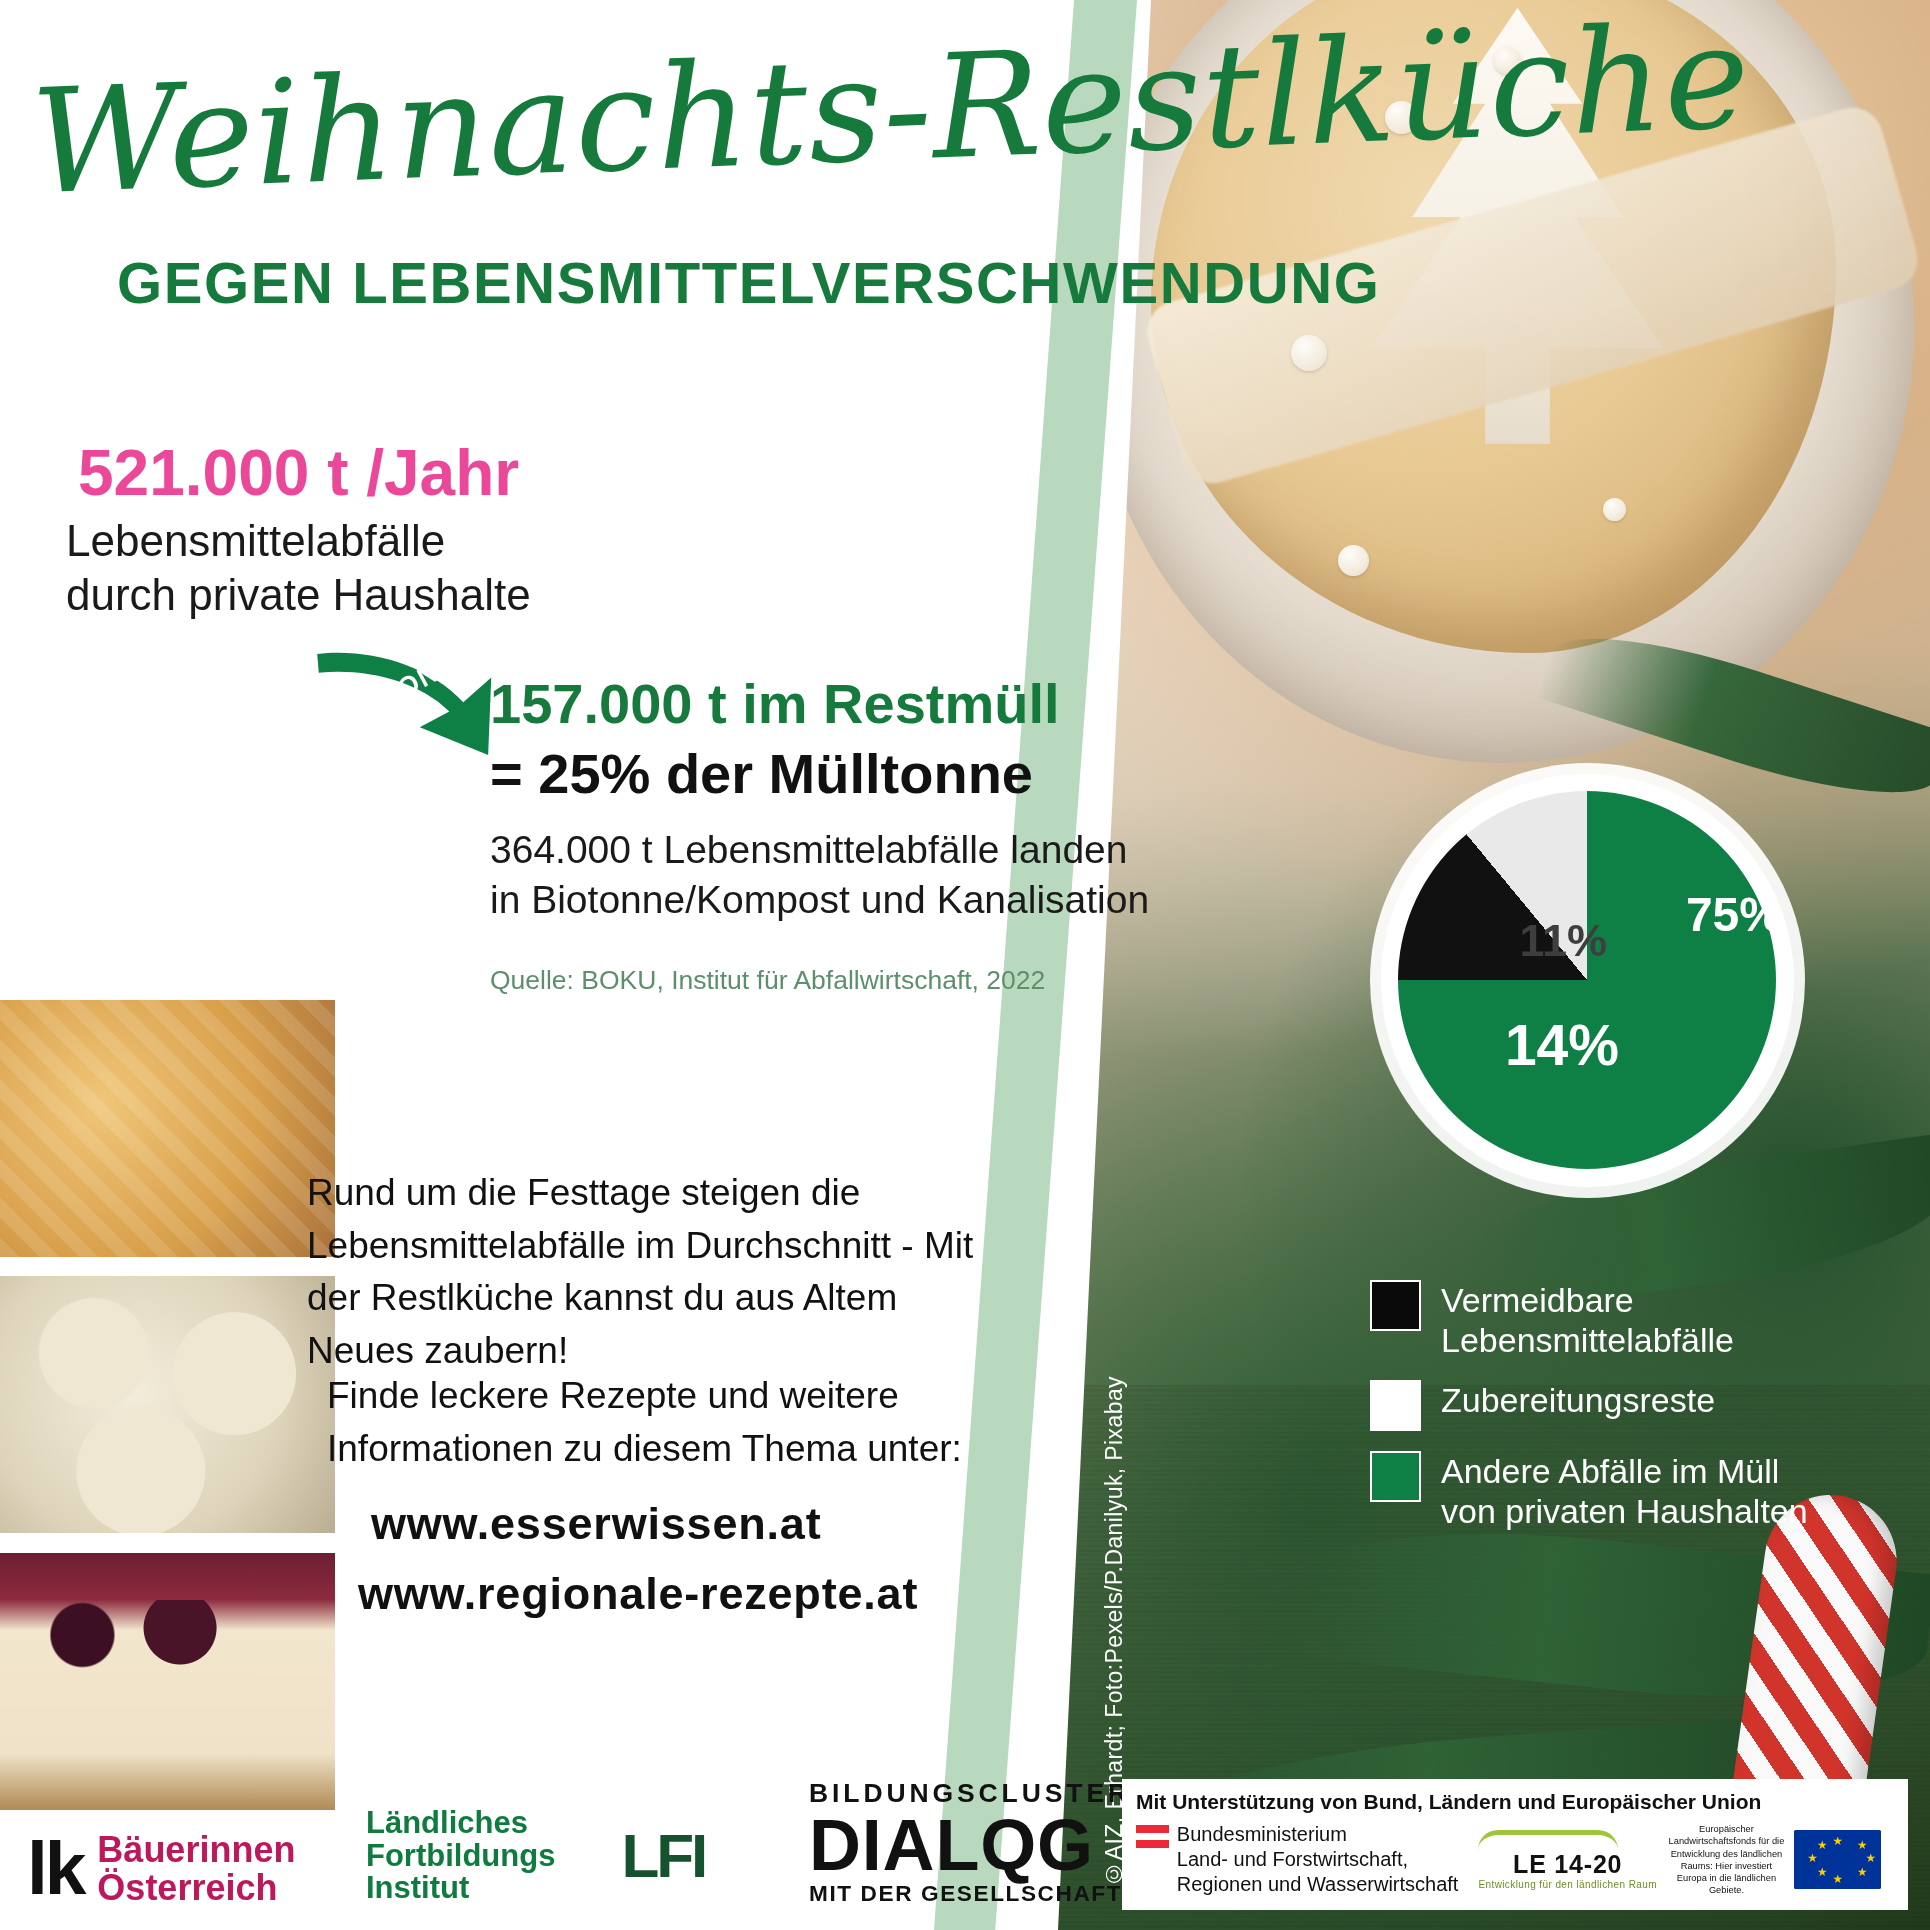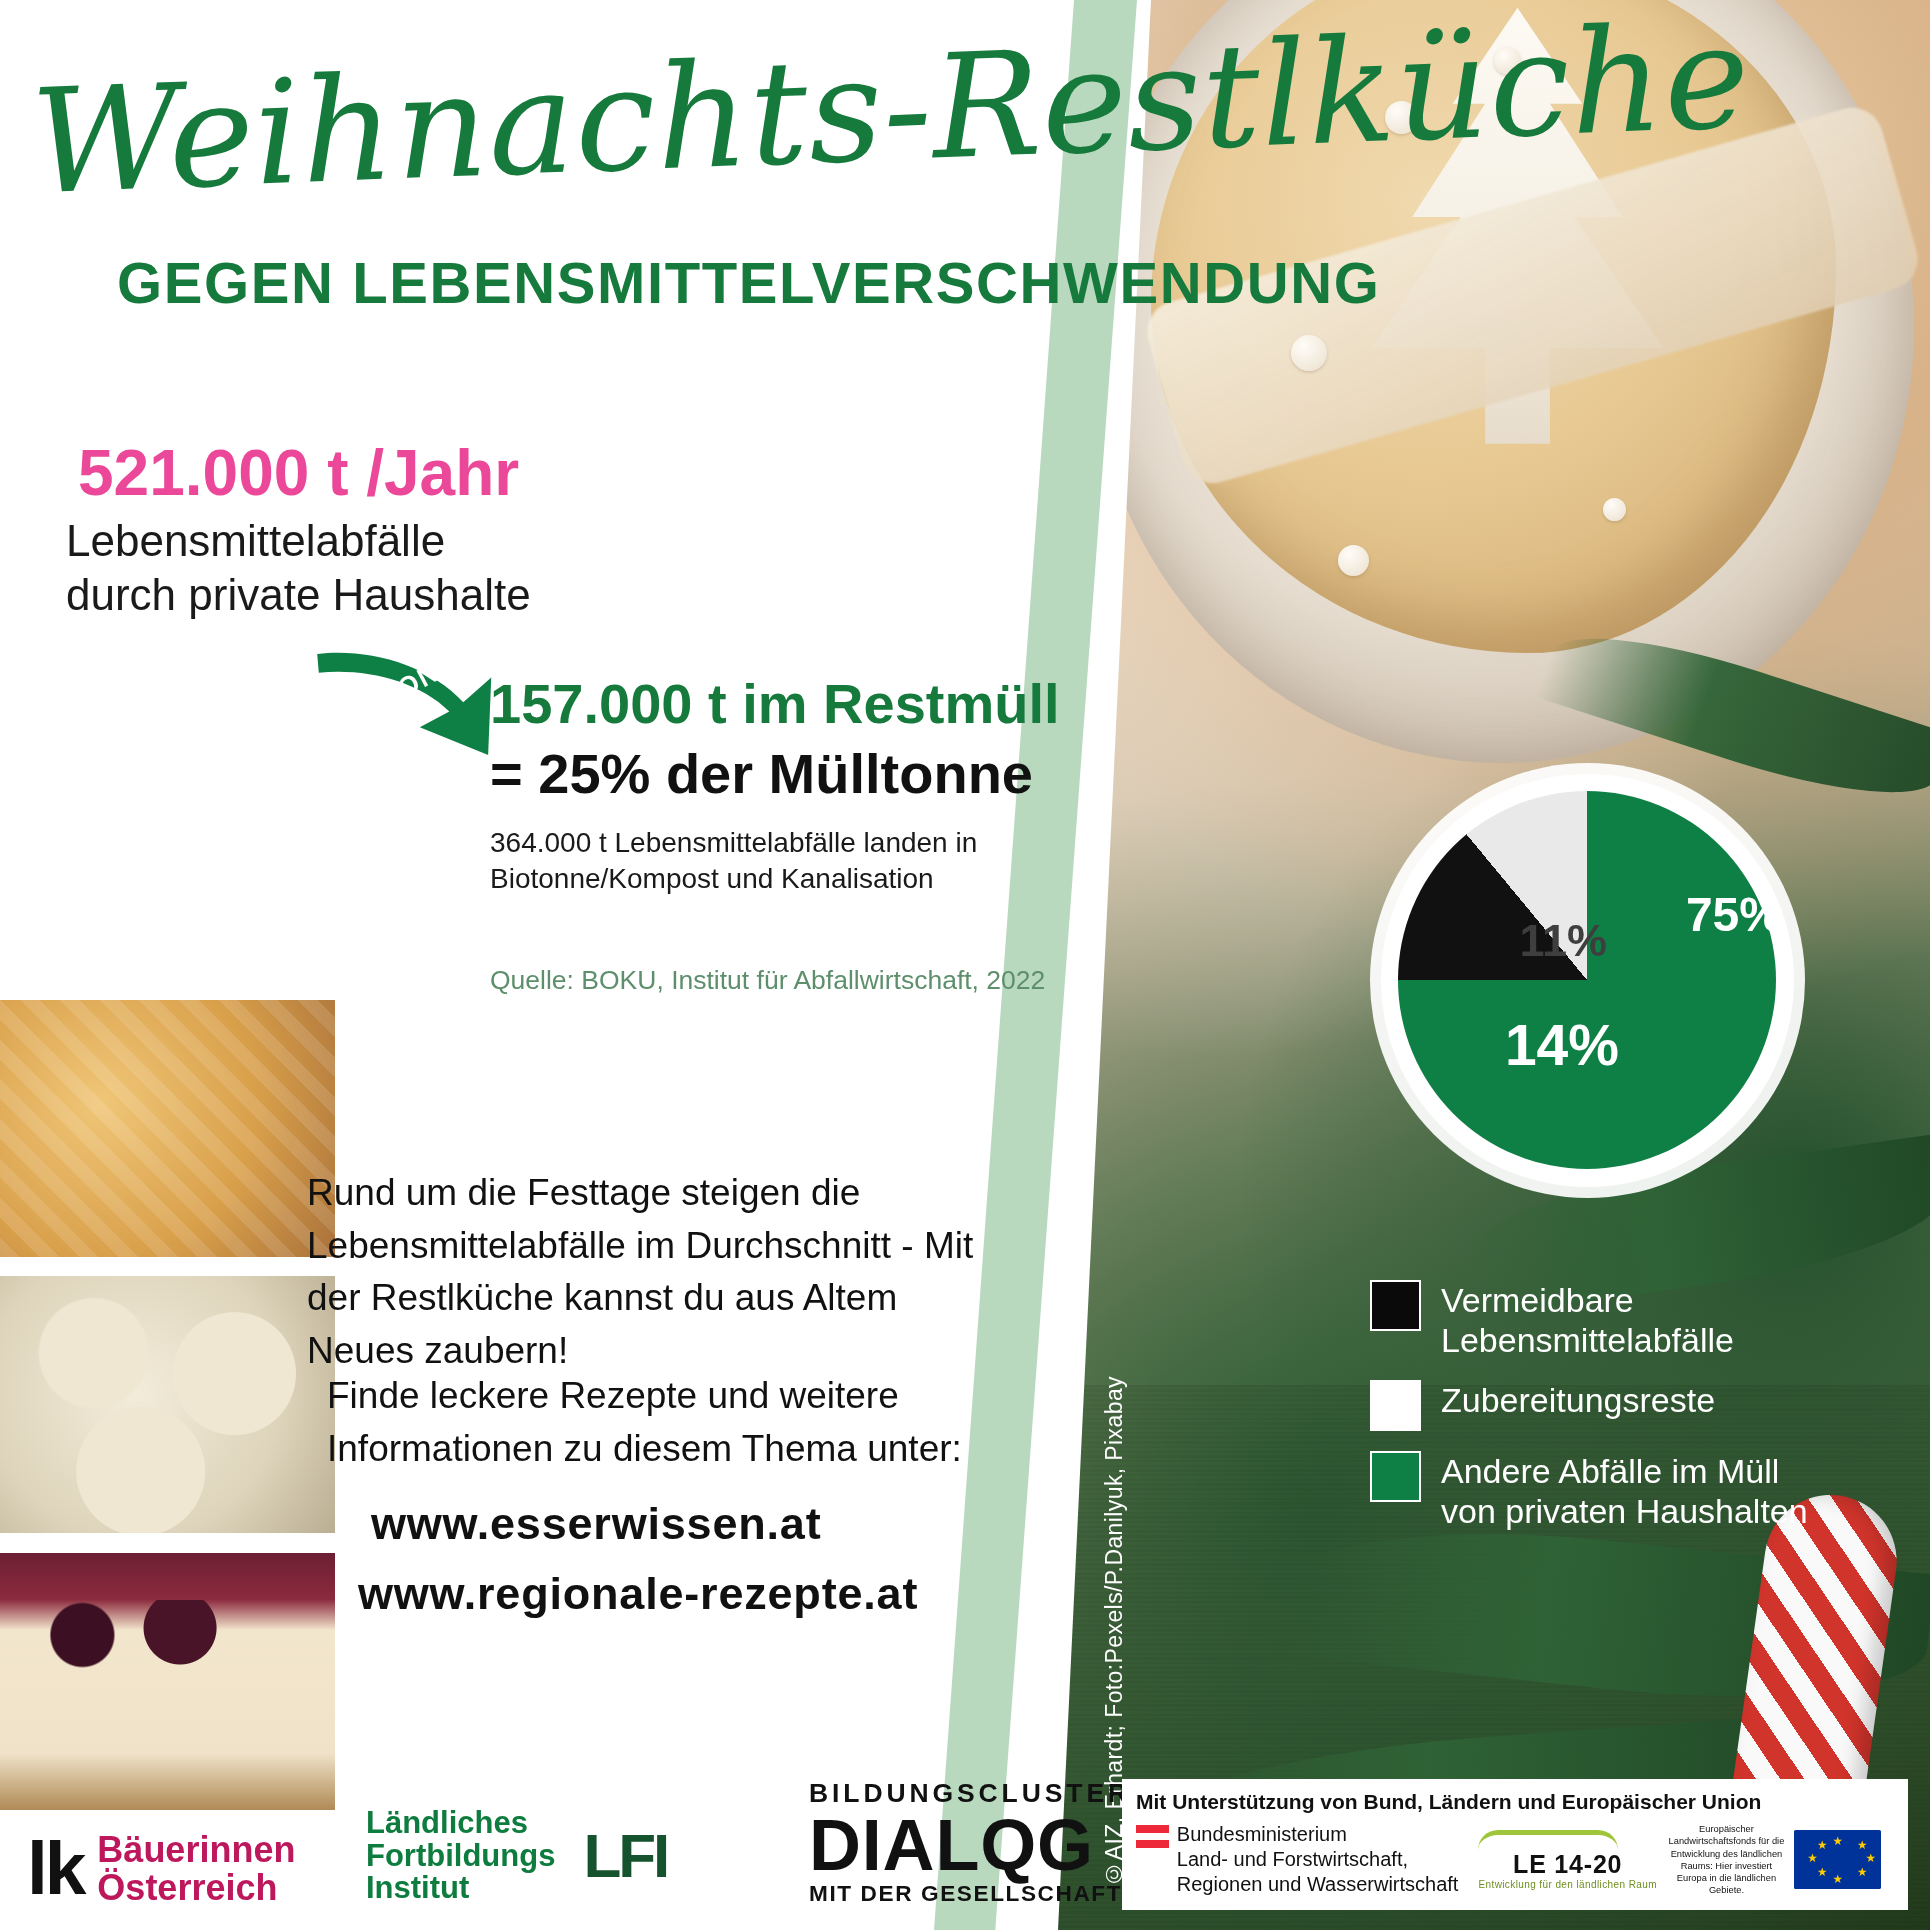--- a/index.html
+++ b/index.html
@@ -125,21 +125,21 @@
   .arrow-wrap { position: absolute; left: 311px; top: 646px; width: 202px; height: 125px; }
   .arrow-wrap svg { display: block; }
   .davon-label {
     position: absolute; left: 342px; top: 679px;
     font-size: 26.5px; font-weight: bold; color: #ffffff; letter-spacing: 1.6px;
     transform: rotate(-28deg);
   }
 
   .hl-green { position: absolute; left: 490px; top: 671px; font-size: 56px; font-weight: bold; color: #157a3c; }
   .hl-black { position: absolute; left: 490px; top: 741px; font-size: 56px; font-weight: bold; color: #111; }
-  .para-1 { position: absolute; left: 490px; top: 825px; width: 669px; font-size: 28px; line-height: 1.28; color: #1a1a1a; }
+  .para-1 { position: absolute; left: 490px; top: 825px; width: 669px; font-size: 39px; line-height: 1.28; color: #1a1a1a; }
   .source { position: absolute; left: 490px; top: 965px; font-size: 26.5px; color: #5d8f6c; }
 
   
   .body-1 { position: absolute; left: 307px; top: 1167px; width: 700px; font-size: 37px; line-height: 1.42; color: #111; }
   .body-2 { position: absolute; left: 327px; top: 1370px; width: 685px; font-size: 37px; line-height: 1.42; color: #111; }
   .url-1 { position: absolute; left: 335px; top: 1498px; font-size: 45px; font-weight: bold; color: #111; letter-spacing: 0.8px; margin-left: 36px; }
   .url-2 { position: absolute; left: 358px; top: 1568px; font-size: 45px; font-weight: bold; color: #111; letter-spacing: 0.8px; }
 
   
   .photo-strip { position: absolute; left: 0; top: 1000px; width: 342px; height: 817px; }
@@ -194,21 +194,21 @@
     font-size: 23px; color: #ffffff;
     writing-mode: vertical-rl; transform: rotate(180deg);
     letter-spacing: 0.4px;
   }
 
   
   .footer { position: absolute; left: 0; bottom: 0; width: 1090px; height: 156px; }
   .logo-lk { position: absolute; left: 27px; bottom: 23px; display: flex; align-items: center; }
   .lk-mark { font-size: 75px; font-weight: bold; color: #111; letter-spacing: -3.1px; line-height: .9; }
   .lk-text { margin-left: 14px; font-size: 36px; font-weight: bold; color: #be185d; line-height: 1.06; }
-  .logo-lfi { position: absolute; left: 366px; bottom: 25px; display: flex; align-items: center; }
+  .logo-lfi { position: absolute; left: 366px; bottom: 25px; display: flex; align-items: center; gap: 38px; }
   .lfi-text { font-size: 31px; font-weight: bold; color: #0f7c3f; line-height: 1.05; text-align: left; }
   .lfi-mark { margin-left: 28px; font-size: 62px; font-weight: bold; color: #14532d; line-height: .8; letter-spacing: -3.1px; }
   .logo-dialog { position: absolute; left: 809px; bottom: 23px; }
   .dlg-top { font-size: 26.5px; font-weight: bold; letter-spacing: 3.9px; color: #111; }
   .dlg-mid { font-size: 72px; font-weight: bold; letter-spacing: 0.8px; color: #111; line-height: 1; }
   .dlg-bot { font-size: 22.6px; font-weight: bold; letter-spacing: 1.6px; color: #111; }
 
   
   .eu-box {
     position: absolute; right: 22px; bottom: 20px;

